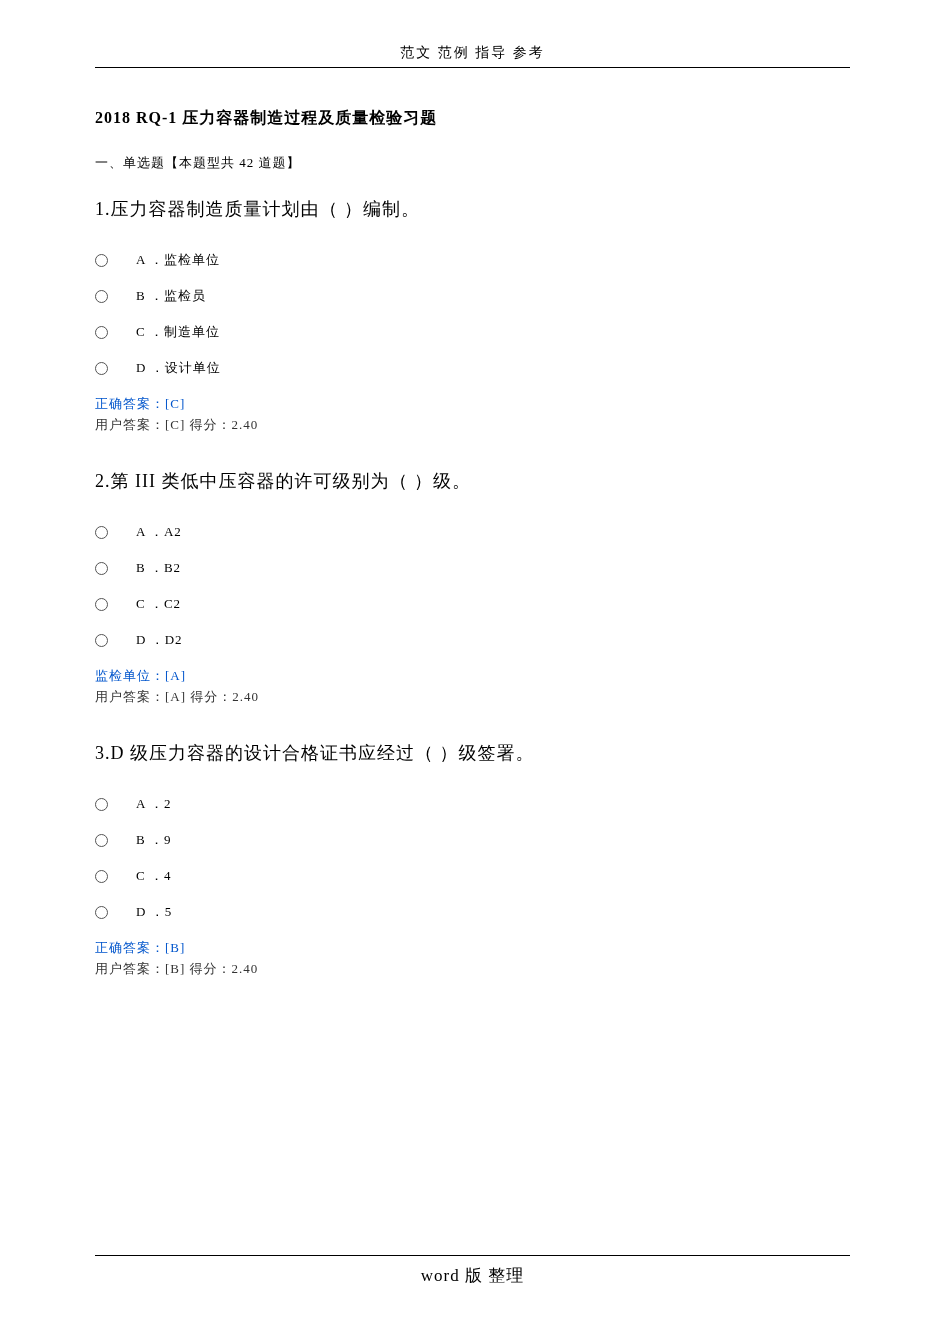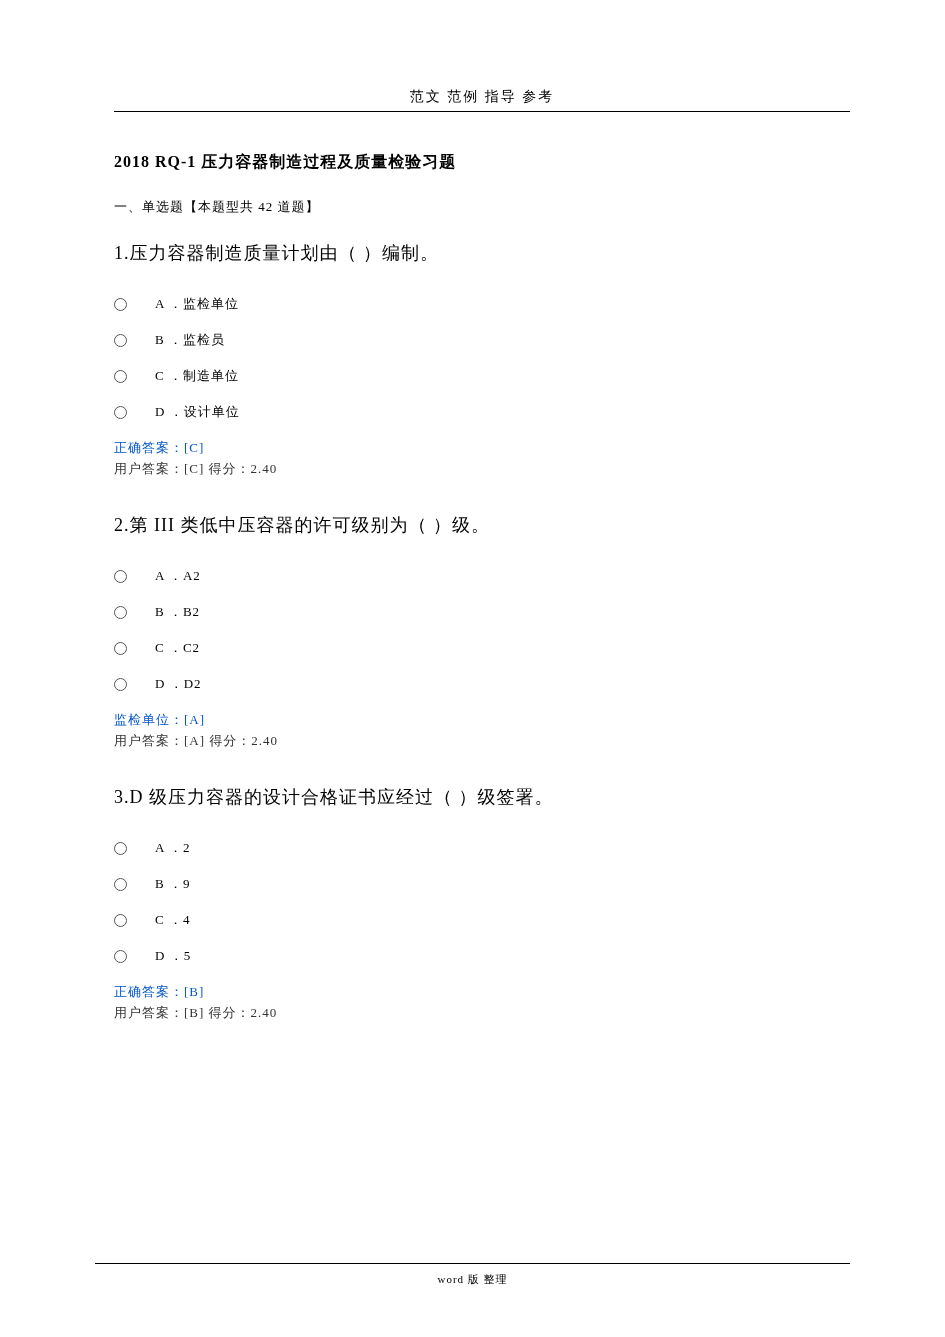--- a/index.html
+++ b/index.html
@@ -5,23 +5,22 @@
     body {
       margin: 0;
       padding: 0;
       background: #ffffff;
       font-family: "SimSun", "宋体", serif;
       width: 945px;
       height: 1337px;
       position: relative;
     }
     .page {
-      padding: 88px 95px 40px 95px;
+      padding: 44px 95px 40px 95px;
       box-sizing: border-box;
-      margin-left: 19px;
     }
     .header {
       text-align: center;
       font-size: 14px;
       font-family: "SimSun", serif;
       color: #000;
       margin-bottom: 5px;
       letter-spacing: 2px;
     }
     .header-line {
@@ -91,21 +90,21 @@
       bottom: 50px;
       width: 100%;
       left: 0;
     }
     .footer-line {
       border-top: 1px solid #000;
       margin: 0 95px 8px 95px;
     }
     .footer-text {
       text-align: center;
-      font-size: 11px;
+      font-size: 17px;
       font-family: "SimSun", serif;
       letter-spacing: 1px;
     }
   </style>
 </head>
 <body>
 
 <div class="page">
   <div class="header">范文 范例 指导  参考</div>
   <div class="header-line"></div>

